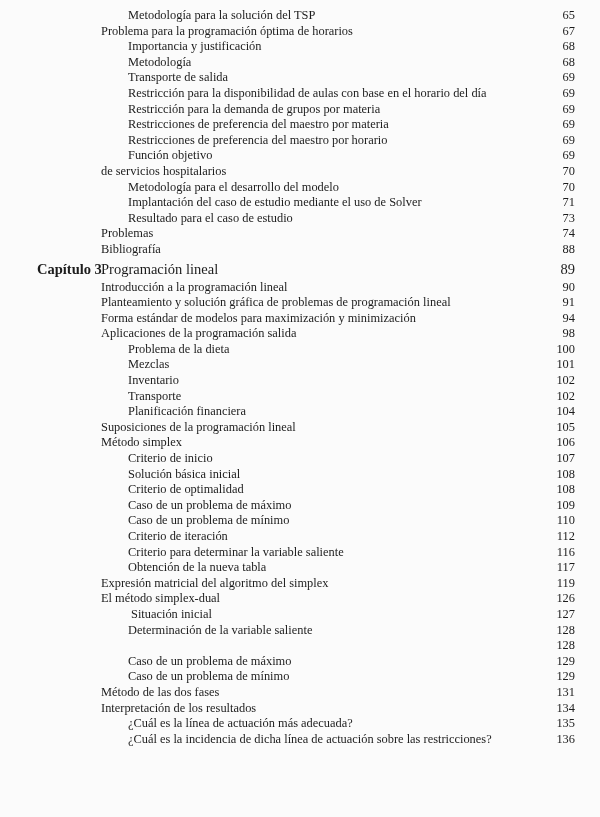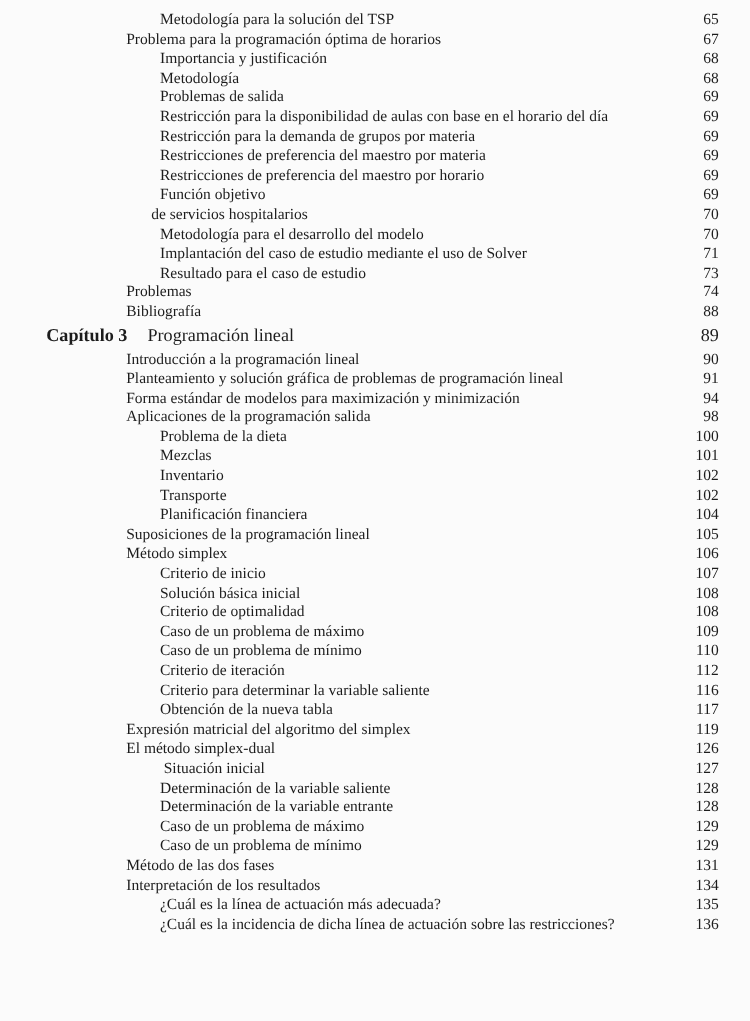--- a/index.html
+++ b/index.html
@@ -9,25 +9,25 @@
   }
   .page { position:absolute; left:0; top:0; width:600px; height:698px; }
   .toc { position:absolute; left:0; top:8px; width:600px; }
   .row { position:relative; height:15.6px; font-size:12.4px; line-height:15.6px; white-space:nowrap;
          font-family:"Liberation Serif","DejaVu Serif",serif; }
   .row .t { position:absolute; }
   .row .p { position:absolute; right:25px; text-align:center; }
   .l1 .t { left:101px; }
   .l2 .t { left:128px; }
   .l2b .t { left:131px; }
-  .cont .t { left:121px; }
+  .cont .t { left:101px; }
   .chap { height:22px; }
   .chap .t, .chap .p { font-size:14.5px; line-height:22px; }
   .chap .cl { position:absolute; left:37px; font-weight:bold; font-size:14.5px; line-height:22px; }
-  .chap .t { left:118px;text-align:right; }
+  .chap .t { left:101px;text-align:right; }
 </style>
 </head>
 <body>
 
 <div class="page">
   <div class="toc">
     <div id="prev">
         <div class="row l2">
           <span class="t">Metodología para la solución del TSP</span>
           <span class="p">65</span>
@@ -38,21 +38,21 @@
         </div>
         <div class="row l2">
           <span class="t">Importancia y justificación</span>
           <span class="p">68</span>
         </div>
         <div class="row l2">
           <span class="t">Metodología</span>
           <span class="p">68</span>
         </div>
         <div class="row l2">
-          <span class="t">Problemas de salida</span>
+          <span class="t">Transporte de salida</span>
           <span class="p">69</span>
         </div>
         <div class="row l2">
           <span class="t">Restricción para la disponibilidad de aulas con base en el horario del día</span>
           <span class="p">69</span>
         </div>
         <div class="row l2">
           <span class="t">Restricción para la demanda de grupos por materia</span>
           <span class="p">69</span>
         </div>
@@ -185,21 +185,20 @@
         </div>
         <div class="row l2b">
           <span class="t">Situación inicial</span>
           <span class="p">127</span>
         </div>
         <div class="row l2">
           <span class="t">Determinación de la variable saliente</span>
           <span class="p">128</span>
         </div>
         <div class="row l2">
-          <span class="t">Determinación de la variable entrante</span>
           <span class="p">128</span>
         </div>
         <div class="row l2">
           <span class="t">Caso de un problema de máximo</span>
           <span class="p">129</span>
         </div>
         <div class="row l2">
           <span class="t">Caso de un problema de mínimo</span>
           <span class="p">129</span>
         </div>

